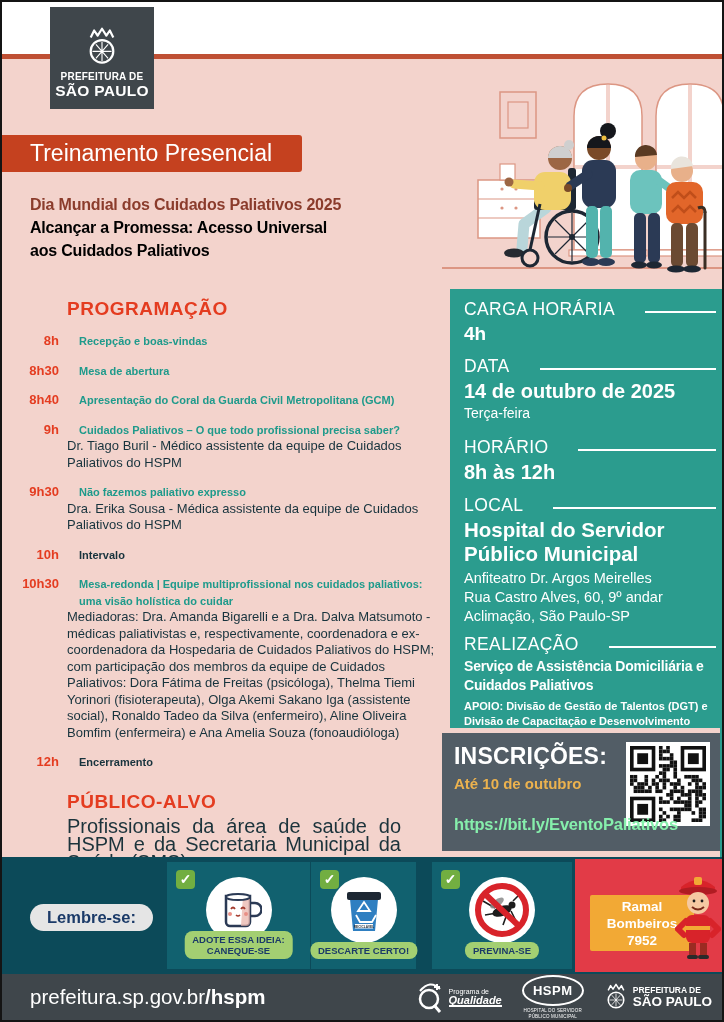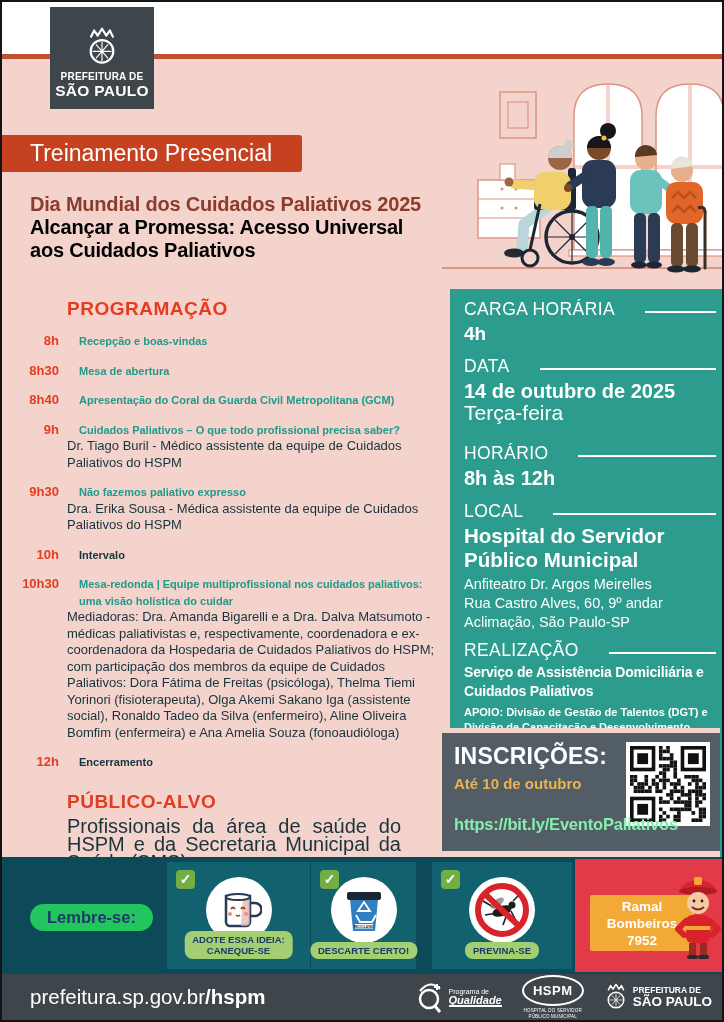--- a/index.html
+++ b/index.html
@@ -12,21 +12,21 @@
   .logo-box{position:absolute;left:48px;top:5px;width:104px;height:102px;background:#3f464b;
             display:flex;flex-direction:column;align-items:center;justify-content:flex-end;
             padding-bottom:9px;box-sizing:border-box;color:#fff;}
   .crest-lg{width:36px;height:40px;color:#fff;margin-bottom:4px;}
   .logo-pre{font-size:10px;font-weight:bold;letter-spacing:.2px;}
   .logo-city{font-size:15.5px;font-weight:bold;letter-spacing:.3px;}
   .tp-banner{position:absolute;left:0;top:133px;width:300px;height:37px;background:#c5411f;
              color:#fff;font-size:23px;line-height:37px;padding-left:28px;box-sizing:border-box;
              border-radius:0 3px 3px 0;}
   .title-block{position:absolute;left:28px;top:191px;width:442px;font-weight:bold;
-               font-size:20px;line-height:23px;letter-spacing:-.2px;}
+               font-size:16px;line-height:23px;letter-spacing:-.2px;}
   .title-1{color:#8b3c2c;}
   .title-2,.title-3{color:#000000;}
   
   .illus{position:absolute;left:440px;top:70px;width:284px;height:215px;}
   
   .program{position:absolute;left:10px;top:296px;width:432px;}
   .prog-head{color:#e43c20;font-size:19px;font-weight:bold;letter-spacing:.5px;
              margin:0 0 13px 55px;}
   .prog-item{display:flex;margin-bottom:13px;}
   .prog-time{width:47px;text-align:right;color:#e43c20;font-weight:bold;font-size:13px;
@@ -39,40 +39,40 @@
   .pub-head{color:#e43c20;font-size:19px;font-weight:bold;letter-spacing:.5px;margin:0 0 4px 0;}
   .pub-text{color:#1b333b;font-size:20px;line-height:18px;text-align:justify;}
   
   .info-col{position:absolute;left:448px;top:287px;width:276px;height:439px;background:#2b9c8e;
             color:#fff;padding:10px 10px 0 14px;box-sizing:border-box;overflow:hidden;}
   .lblrow{display:flex;margin-bottom:3px;gap:20px;}
   .lbl{font-size:17.5px;line-height:20px;letter-spacing:.4px;font-weight:normal;}
   .rule{flex:1;height:2px;background:#fff;margin:12px 0 0 10px;}
   .v-carga{font-size:19px;font-weight:bold;line-height:23px;margin-bottom:11px;}
   .v-date{font-size:20px;font-weight:bold;line-height:24px;}
-  .v-week{font-size:21px;line-height:20px;margin-bottom:20px;}
+  .v-week{font-size:14px;line-height:20px;margin-bottom:14px;}
   .v-hor{font-size:20px;font-weight:bold;line-height:24px;margin-bottom:11px;}
   .v-hosp{font-size:20.5px;font-weight:bold;line-height:24px;}
   .v-addr{font-size:14.5px;line-height:19px;margin:3px 0 8px 0;}
   .v-serv{font-size:14px;font-weight:bold;line-height:19px;letter-spacing:-.2px;margin-top:2px;}
   .v-apoio{font-size:11px;font-weight:bold;line-height:15px;margin-top:4px;}
   .side-strip{position:absolute;left:718px;top:726px;width:6px;height:129px;background:#2b9c8e;}
   
   .gray-box{position:absolute;left:440px;top:731px;width:278px;height:118px;background:#525d66;
             color:#fff;padding:10px 12px;box-sizing:border-box;}
   .insc-head{font-size:23px;font-weight:bold;letter-spacing:.2px;}
   .insc-deadline{font-size:15px;font-weight:bold;color:#ecb24e;margin-top:5px;}
   .qr-box{position:absolute;top:9px;right:10px;width:84px;height:84px;background:#fff;
           display:flex;align-items:center;justify-content:center;}
   .insc-url{position:absolute;left:12px;bottom:17px;font-size:16.5px;font-weight:bold;
             color:#86efac;letter-spacing:-.2px;}
   
   .banner{position:absolute;left:0;top:855px;width:724px;height:117px;background:#0c4a59;}
   .pill-lembre{position:absolute;left:28px;top:47px;height:27px;line-height:27px;padding:0 17px;
-               background:#22c55e;border-radius:14px;color:#1b3a68;font-weight:bold;font-size:16.5px;}
+               background:#e5e5e5;border-radius:14px;color:#1b3a68;font-weight:bold;font-size:16.5px;}
   .bcard{position:absolute;top:5px;height:107px;background:#11616f;}
   .bcard.c1{left:165px;width:143px;}
   .bcard.c2{left:309px;width:105px;}
   .bcard.c3{left:430px;width:140px;}
   .check{position:absolute;top:8px;left:9px;width:19px;height:19px;background:#72ae41;
          border-radius:4px;color:#fff;font-size:14px;font-weight:bold;line-height:19px;text-align:center;}
   .circle{position:absolute;top:15px;left:50%;transform:translateX(-50%);width:66px;height:66px;
           background:#fff;border-radius:50%;display:flex;align-items:center;justify-content:center;}
   .cap{position:absolute;bottom:10px;left:50%;transform:translateX(-50%);background:#a3cf72;
        border-radius:8px;padding:3px 8px;color:#1b3a68;font-weight:bold;font-size:9.5px;

